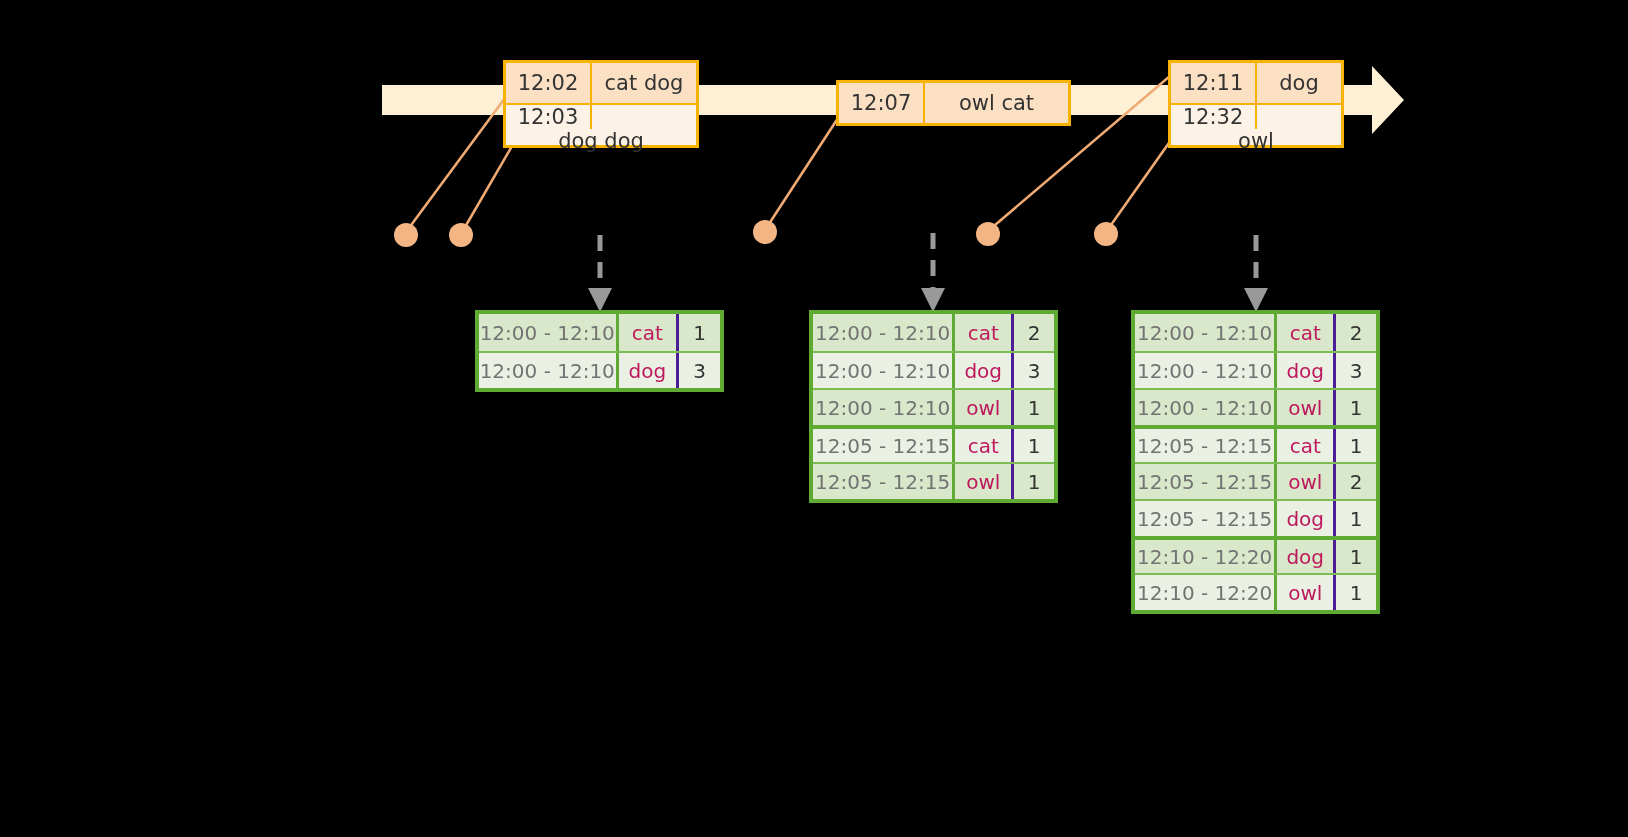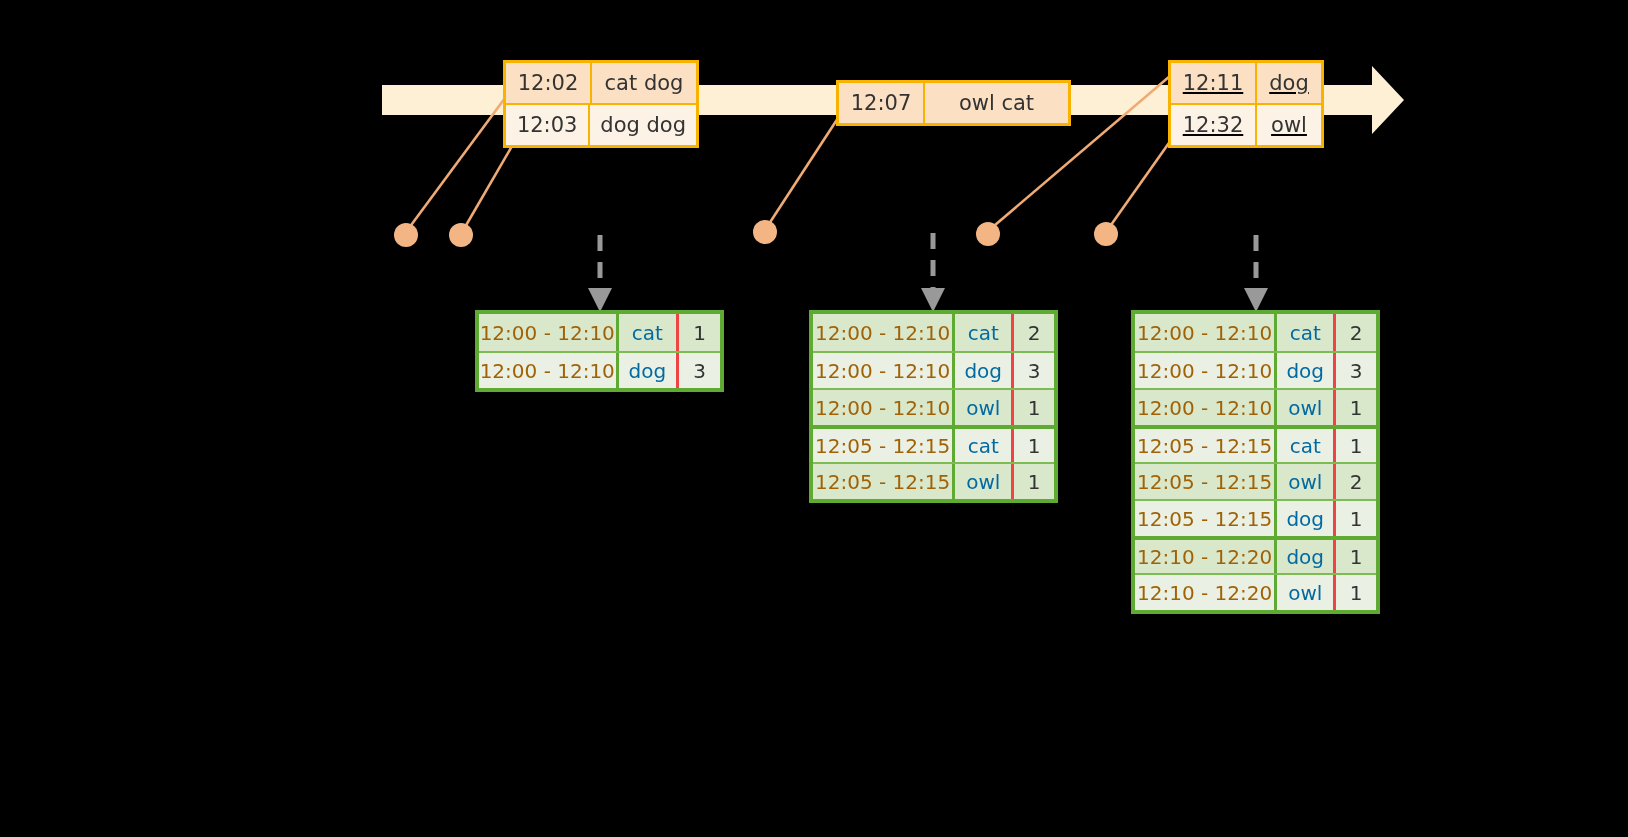--- a/index.html
+++ b/index.html
@@ -37,21 +37,21 @@
     display: flex;
     flex-direction: column;
     background: #fdeedd;
   }
   .event-row {
     display: flex;
     flex-direction: row;
     height: 40px;
   }
   .event-row.r0 { background: #fbe0c4; }
-  .event-row.r1 { background: #fdf2e6; border-top: 2px solid #f7b300; }
+  .event-row.r1 { background: #fdf2e6; border-top: 2px solid #f7b300; flex-direction: column; }
   .event-time {
     width: 86px;
     display: flex;
     align-items: center;
     justify-content: center;
     font-size: 21px;
     color: #333333;
     border-right: 2px solid #f7b300;
     box-sizing: border-box;
   }
@@ -83,33 +83,33 @@
     box-sizing: border-box;
   }
   .res-row.shade-a { background: #d9e8cb; }
   .res-row.shade-b { background: #eaf1e4; }
   .res-row.grp-break { border-top: 4px solid #5eaa33; }
   .res-win {
     display: flex;
     align-items: center;
     justify-content: center;
     font-size: 20px;
-    color: #a16207;
+    color: #737373;
     border-right: 3px solid #5eaa33;
     box-sizing: border-box;
     white-space: nowrap;
   }
   .res-key {
     width: 62px;
     display: flex;
     align-items: center;
     justify-content: center;
     font-size: 20px;
-    color: #0369a1;
-    border-right: 3px solid #ef4444;
+    color: #be185d;
+    border-right: 3px solid #4c1d95;
     box-sizing: border-box;
   }
   .res-cnt {
     width: 42px;
     display: flex;
     align-items: center;
     justify-content: center;
     font-size: 20px;
     color: #333333;
     box-sizing: border-box;
@@ -174,21 +174,21 @@
     </div>
   </div>
 
   <div class="event-box" id="ev2" style="left:836px; top:80px; width:235px;">
     <div class="event-row r0">
       <div class="event-time">12:07</div>
       <div class="event-words">owl cat</div>
     </div>
   </div>
 
-  <div class="event-box" id="ev3" style="left:1168px; top:60px; width:156px;text-decoration:underline;">
+  <div class="event-box" id="ev3" style="left:1168px; top:60px; width:176px;">
     <div class="event-row r0">
       <div class="event-time">12:11</div>
       <div class="event-words">dog</div>
     </div>
     <div class="event-row r1">
       <div class="event-time">12:32</div>
       <div class="event-words">owl</div>
     </div>
   </div>
 

